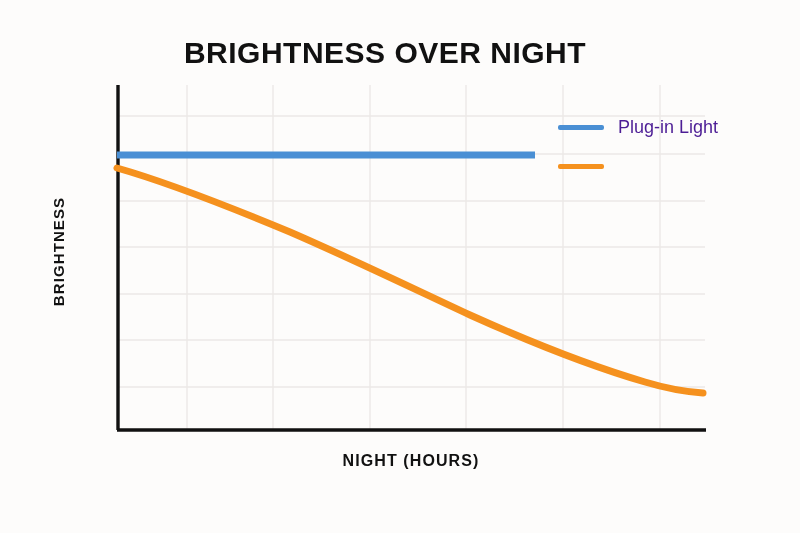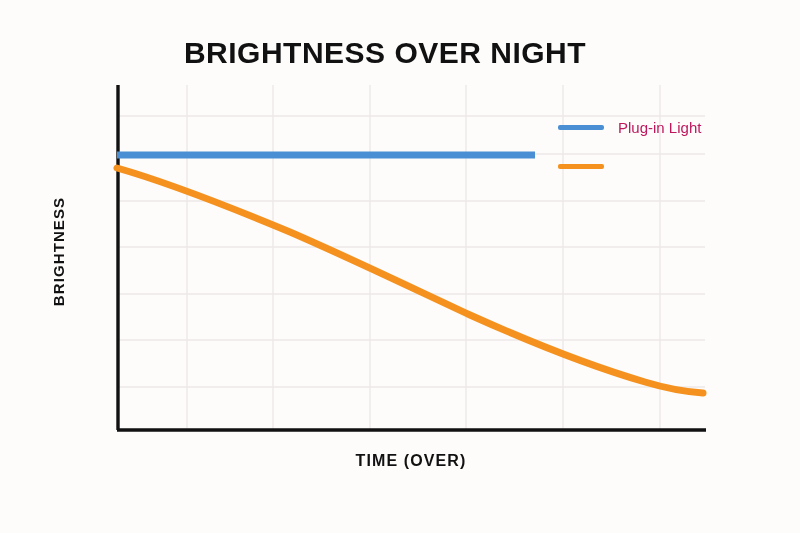--- a/index.html
+++ b/index.html
@@ -73,22 +73,22 @@
     margin-bottom: 10px;
   }
   .legend-swatch {
     width: 46px;
     height: 5px;
     border-radius: 2px;
     margin-right: 14px;
     flex: none;
   }
   .legend-label {
-    font-size: 15px;
-    color: #be185d;
+    font-size: 18px;
+    color: #4c1d95;
     white-space: nowrap;
   }
 </style>
 </head>
 <body>
 
 <div id="figure">
 
   <div id="chart-title">BRIGHTNESS OVER NIGHT</div>
 
@@ -120,21 +120,21 @@
              C 170 183, 230 207, 290 232
              C 350 258, 410 287, 470 315
              C 530 342, 590 366, 645 382
              C 665 388, 688 392, 703 393" fill="none" stroke="#f5911e" stroke-width="7" stroke-linecap="round" stroke-linejoin="round"></path>
 
     <line x1="117" y1="155" x2="535" y2="155" stroke="#4a8fd4" stroke-width="7" stroke-linecap="butt"></line>
   </svg>
 
   <div id="ylabel">BRIGHTNESS</div>
 
-  <div id="xlabel">TIME (OVER)</div>
+  <div id="xlabel">NIGHT (HOURS)</div>
 
   <div id="legend">
     <div class="legend-row">
       <span class="legend-swatch" style="background:#4a8fd4"></span>
       <span class="legend-label">Plug-in Light</span>
     </div>
     <div class="legend-row">
       <span class="legend-swatch" style="background:#f5911e"></span>
     </div>
   </div>

